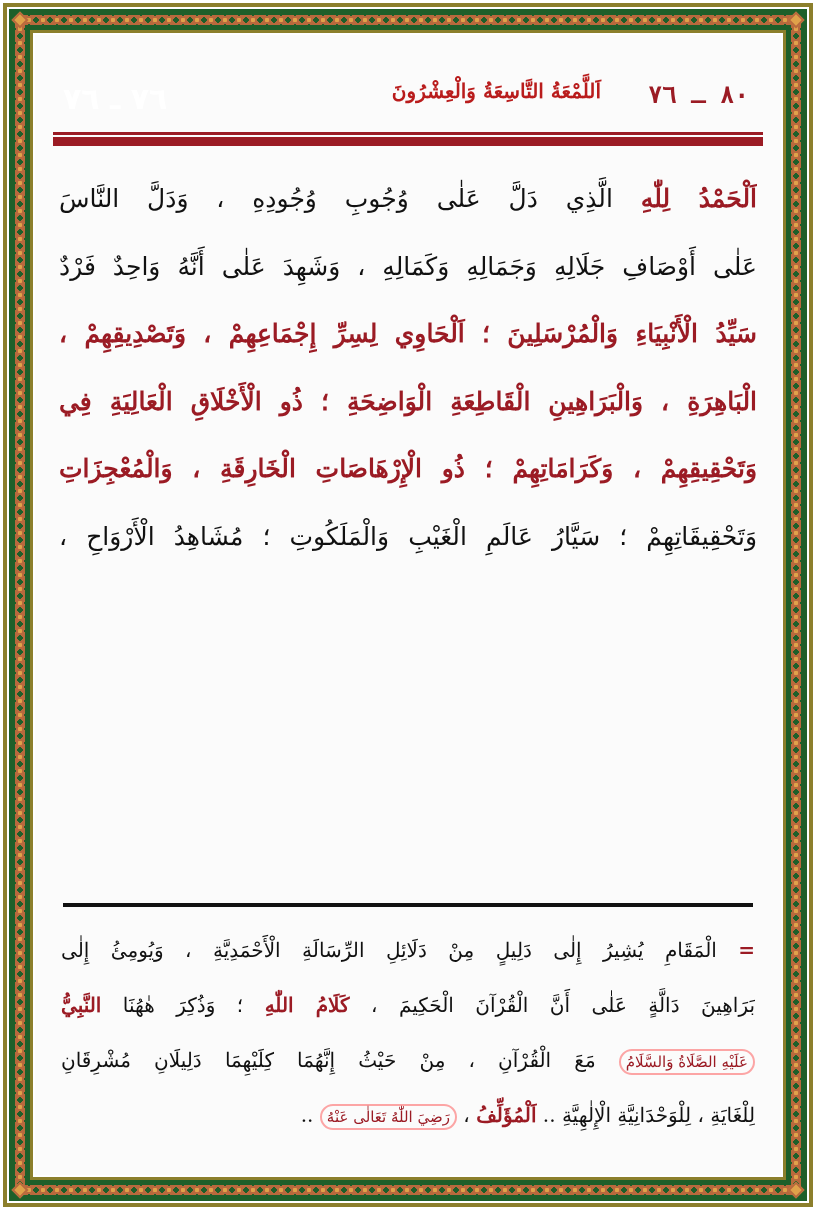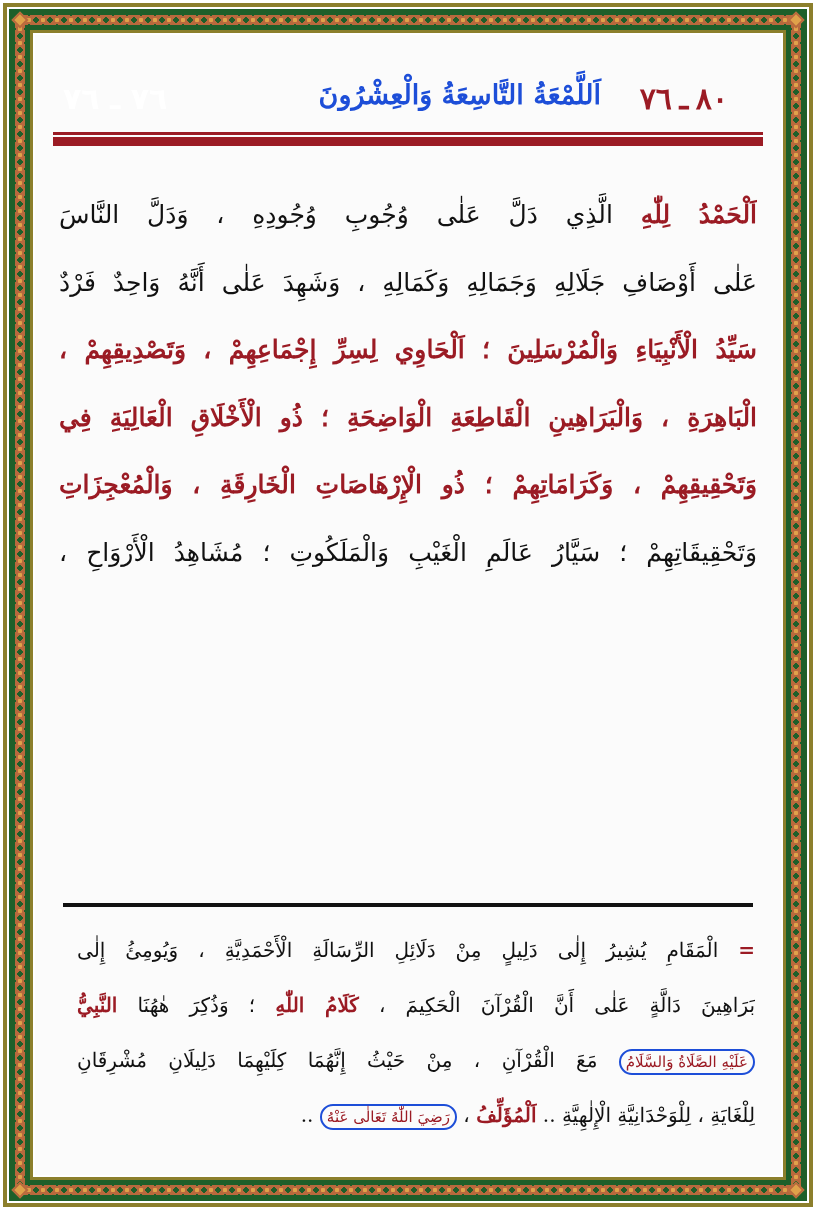--- a/index.html
+++ b/index.html
@@ -19,37 +19,37 @@
       linear-gradient(-45deg, transparent 35%, #b8693d 35% 65%, transparent 65%);
     background-size:10px 14px; }
   .chain.top { top:15px; } .chain.bottom { bottom:15px; }
   .chain.left { left:15px; } .chain.right { right:15px; }
   .corner { position:absolute; width:12px; height:12px; background:#e0a24a; border:2px solid #b8693d; transform:rotate(45deg); box-sizing:border-box; }
   .inner-olive { position:absolute; left:30px; top:30px; width:756px; height:1150px; box-sizing:border-box; border:3px solid #8c7f2c; }
   .inner-white { position:absolute; left:33px; top:33px; width:750px; height:1144px; box-sizing:border-box; border:2px solid #ffffff; background:#fbfbfb; }
 
   .page { position:absolute; left:35px; top:35px; width:746px; height:1140px; direction:rtl; }
   .header { position:absolute; top:46px; left:0; right:0; height:50px; }
-  .page-range { position:absolute; right:53px; top:0; font-family:Liberation Serif, serif; font-weight:bold; font-size:30px; color:#9b1b24; letter-spacing:2px; }
-  .chapter-title { position:absolute; right:180px; top:-2px; font-family:"DejaVu Serif", serif; font-weight:bold; font-size:27px; color:#1d4ed8; }
+  .page-range { position:absolute; right:32px; top:0; font-family:Liberation Mono, monospace; font-weight:bold; font-size:24px; color:#9b1b24; letter-spacing:2px; }
+  .chapter-title { position:absolute; right:180px; top:-2px; font-family:"DejaVu Serif", serif; font-weight:bold; font-size:20px; color:#b91c1c; }
   .ghost-range { position:absolute; left:28px; top:0; font-family:"DejaVu Sans", sans-serif; font-weight:bold; font-size:30px; color:#ffffff; letter-spacing:2px; }
   .rule-thin { position:absolute; left:18px; right:18px; top:97px; height:3px; background:#9b1b24; }
   .rule-thick { position:absolute; left:18px; right:18px; top:102px; height:9px; background:#9b1b24; }
 
-  .body-text { position:absolute; top:146px; left:24px; right:24px; font-family:"DejaVu Serif", serif; font-size:25px; line-height:67.5px; text-align:justify; text-align-last:justify; color:#111; }
+  .body-text { position:absolute; top:130px; left:24px; right:24px; font-family:"DejaVu Serif", serif; font-size:25px; line-height:67.5px; text-align:justify; text-align-last:justify; color:#111; }
   .line { display:block; white-space:nowrap; text-align:justify; text-align-last:justify; height:67.5px; overflow:hidden; }
   .red { color:#9b1b24; font-weight:bold; }
   .blk { color:#111; font-weight:normal; }
 
   .fn-sep { position:absolute; left:28px; right:28px; top:868px; height:4px; background:#111; }
   .footnote { position:absolute; top:888px; left:26px; right:26px; font-family:"DejaVu Serif", serif; font-size:20px; line-height:55px; color:#111; }
-  .fline { display:block; white-space:nowrap; height:55px; overflow:hidden; text-align:justify; text-align-last:justify;margin-left:16px; }
+  .fline { display:block; white-space:nowrap; height:55px; overflow:hidden; text-align:justify; text-align-last:justify; }
   .fline.last { text-align-last:right; }
   .fred { color:#9b1b24; font-weight:bold; }
-  .honor { display:inline-block; color:#9b1b24; font-size:15px; border:2px solid #1d4ed8; border-radius:14px; padding:0 5px; line-height:22px; vertical-align:middle; }
+  .honor { display:inline-block; color:#9b1b24; font-size:15px; border:2px solid #fca5a5; border-radius:14px; padding:0 5px; line-height:22px; vertical-align:middle; }
 </style>
 </head>
 <body>
 
 <div class="outer-line"></div>
 <div class="white-gap"></div>
 <div class="green-band"></div>
 <div class="chain top"></div>
 <div class="chain bottom"></div>
 <div class="chain left"></div>

